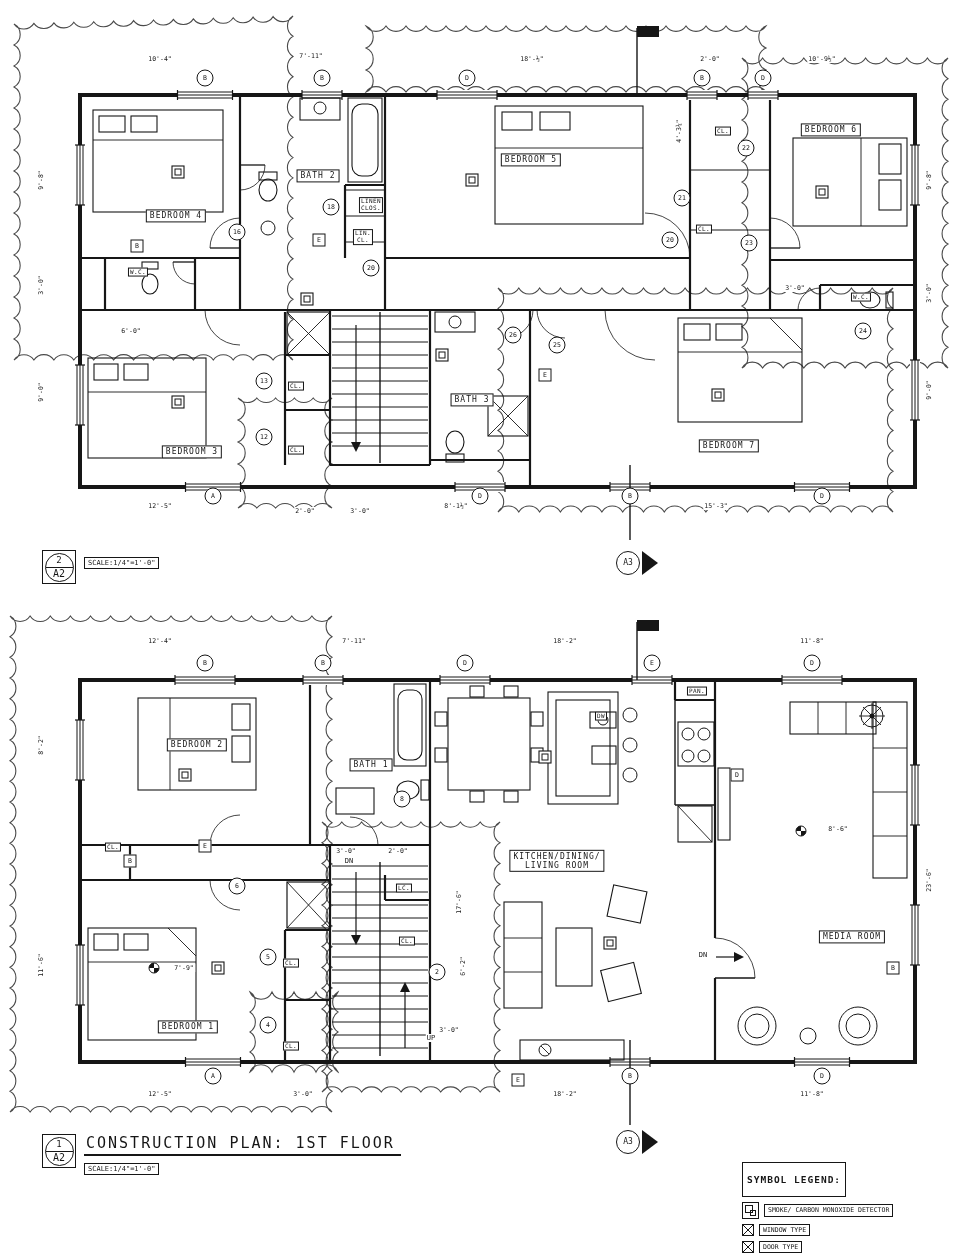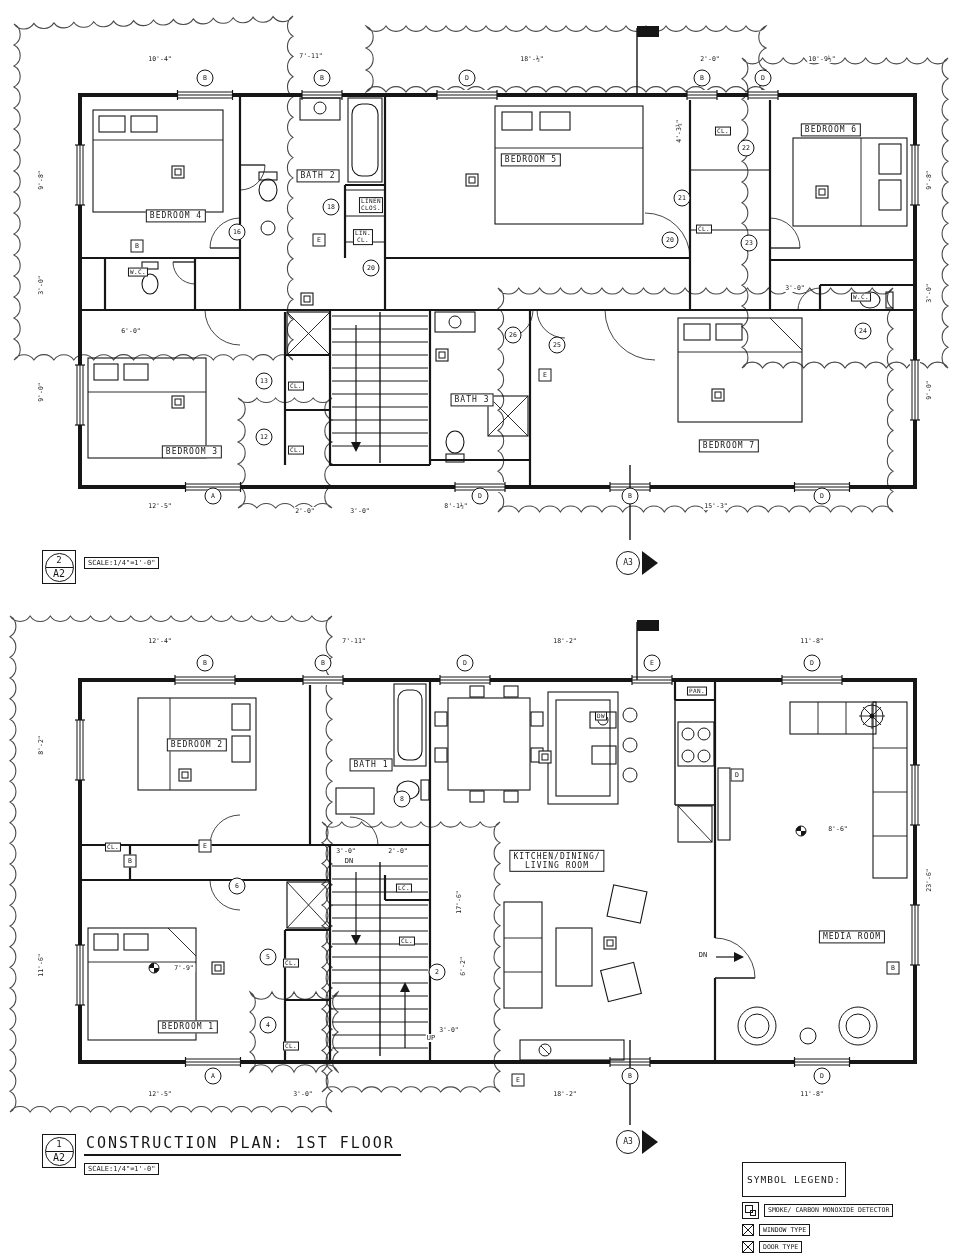--- a/index.html
+++ b/index.html
@@ -28,21 +28,21 @@
   .detail-circle{width:27px;height:27px;border:1.4px solid #161616;border-radius:50%;
       text-align:center;background:#fff;}
   .detail-num{font-size:9px;line-height:13px;border-bottom:1px solid #161616;}
   .detail-sheet{font-size:10px;line-height:12px;}
   .tb-title{font-size:15px;letter-spacing:2px;border-bottom:2px solid #161616;
       padding:0 6px 2px 2px;white-space:nowrap;}
   .tb-scale{display:inline-block;border:1px solid #161616;font-size:7px;
       padding:1px 3px;margin-top:3px;}
   .legend{position:absolute;width:190px;}
   .legend-title{display:inline-block;border:1px solid #161616;font-size:9.5px;
-      letter-spacing:1px;padding:11px 4px;background:#fff;}
+      letter-spacing:1px;padding:11px 4px;background:#fff;font-weight:bold;}
   .legend-item{display:flex;align-items:center;gap:5px;margin-top:5px;}
   .legend-label{border:1px solid #161616;font-size:6.5px;line-height:1.25;
       padding:1px 3px;background:#fff;max-width:125px;}
   .icon-det{width:15px;height:15px;border:1.2px solid #161616;position:relative;
       background:#fff;flex:0 0 auto;}
   .icon-det::after{content:"";position:absolute;left:2px;top:2px;width:6px;height:6px;
       border:1px solid #161616;}
   .icon-det::before{content:"";position:absolute;right:2px;bottom:2px;width:4px;height:4px;
       border:1px solid #161616;}
   .icon-x{width:10px;height:10px;border:1px solid #161616;flex:0 0 auto;background:

